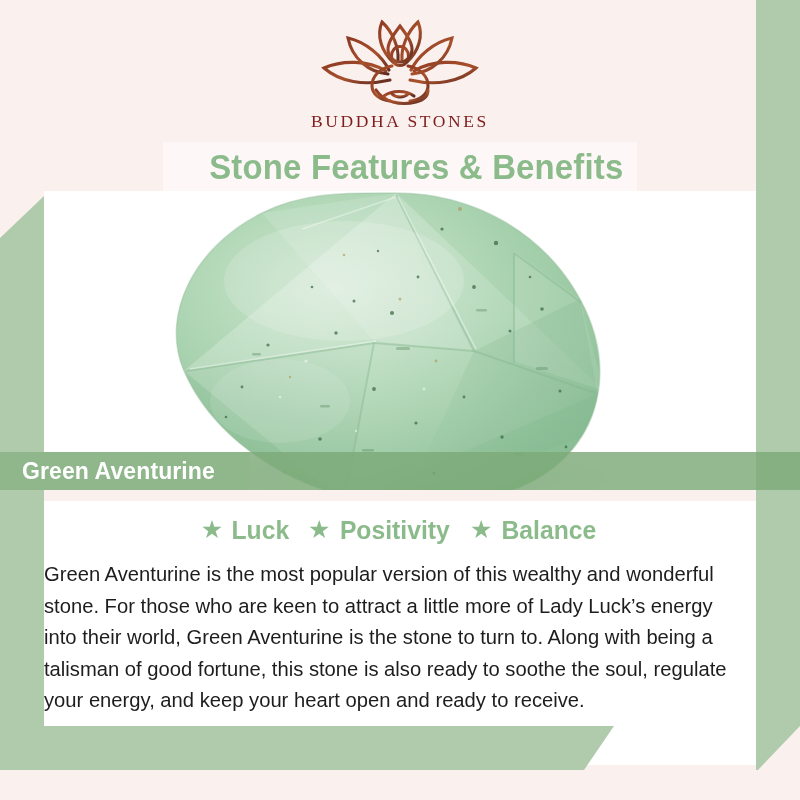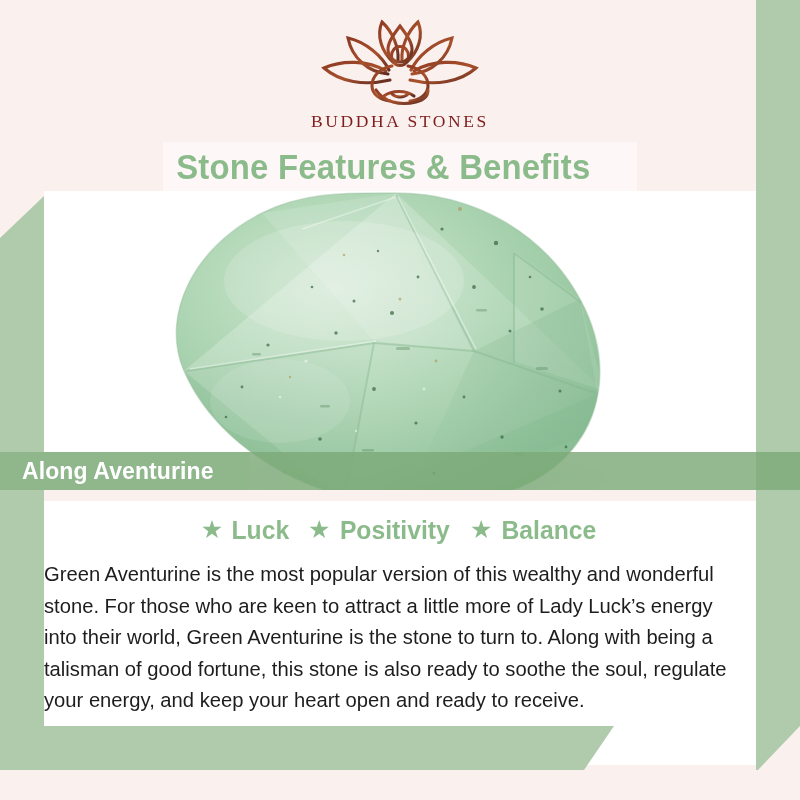--- a/index.html
+++ b/index.html
@@ -118,21 +118,21 @@
   
   .title-banner {
     position: absolute;
     left: 163px;
     top: 142px;
     width: 474px;
     height: 49px;
     background: #fdf8f7;
     display: flex;
     align-items: center;
-    justify-content: flex-start;
+    justify-content: flex-end;
   }
   .title-text {
     font-size: 35px;
     font-weight: 700;
     color: #8cbb8b;
     letter-spacing: 0.2px;
     white-space: nowrap;
     transform: scaleX(0.94);
     line-height: 1;
   }
@@ -439,21 +439,21 @@
                C570 170 560 238 508 278
                C458 316 372 322 304 306
                C230 288 166 240 140 180
                C116 124 150 56 218 22
                C262 0 308 2 352 2 Z" fill="none" stroke="#9cc2a2" stroke-opacity="0.45" stroke-width="1.5"></path>
     </svg>
   </div>
 
   <div class="name-band"></div>
   <div class="name-band-solid"></div>
-  <div class="name-text">Along Aventurine</div>
+  <div class="name-text">Green Aventurine</div>
   <div class="band-underline"></div>
 
   <div class="content">
     <div class="keywords">
       <div class="keyword">
         <span class="kw-star">★</span>
         <span class="kw-label">Luck</span>
       </div>
       <div class="keyword">
         <span class="kw-star">★</span>

